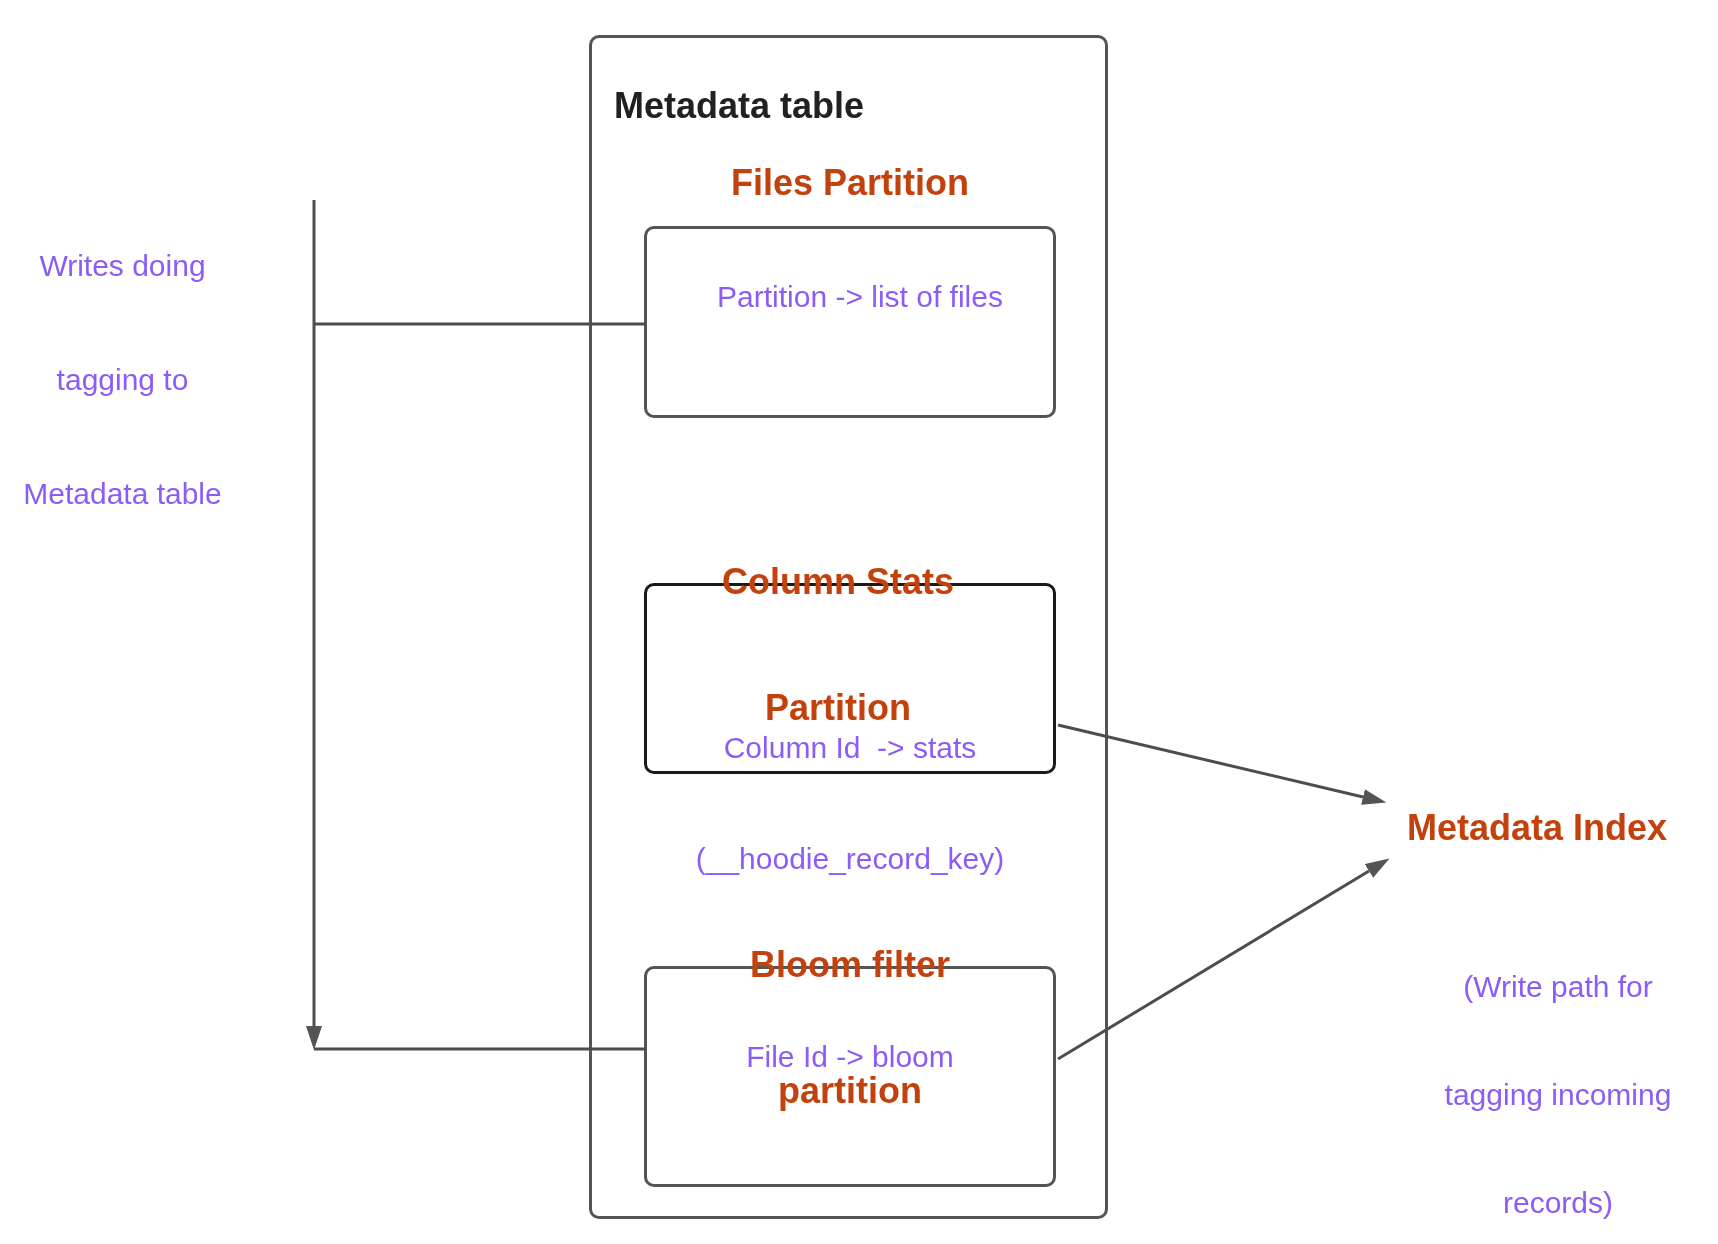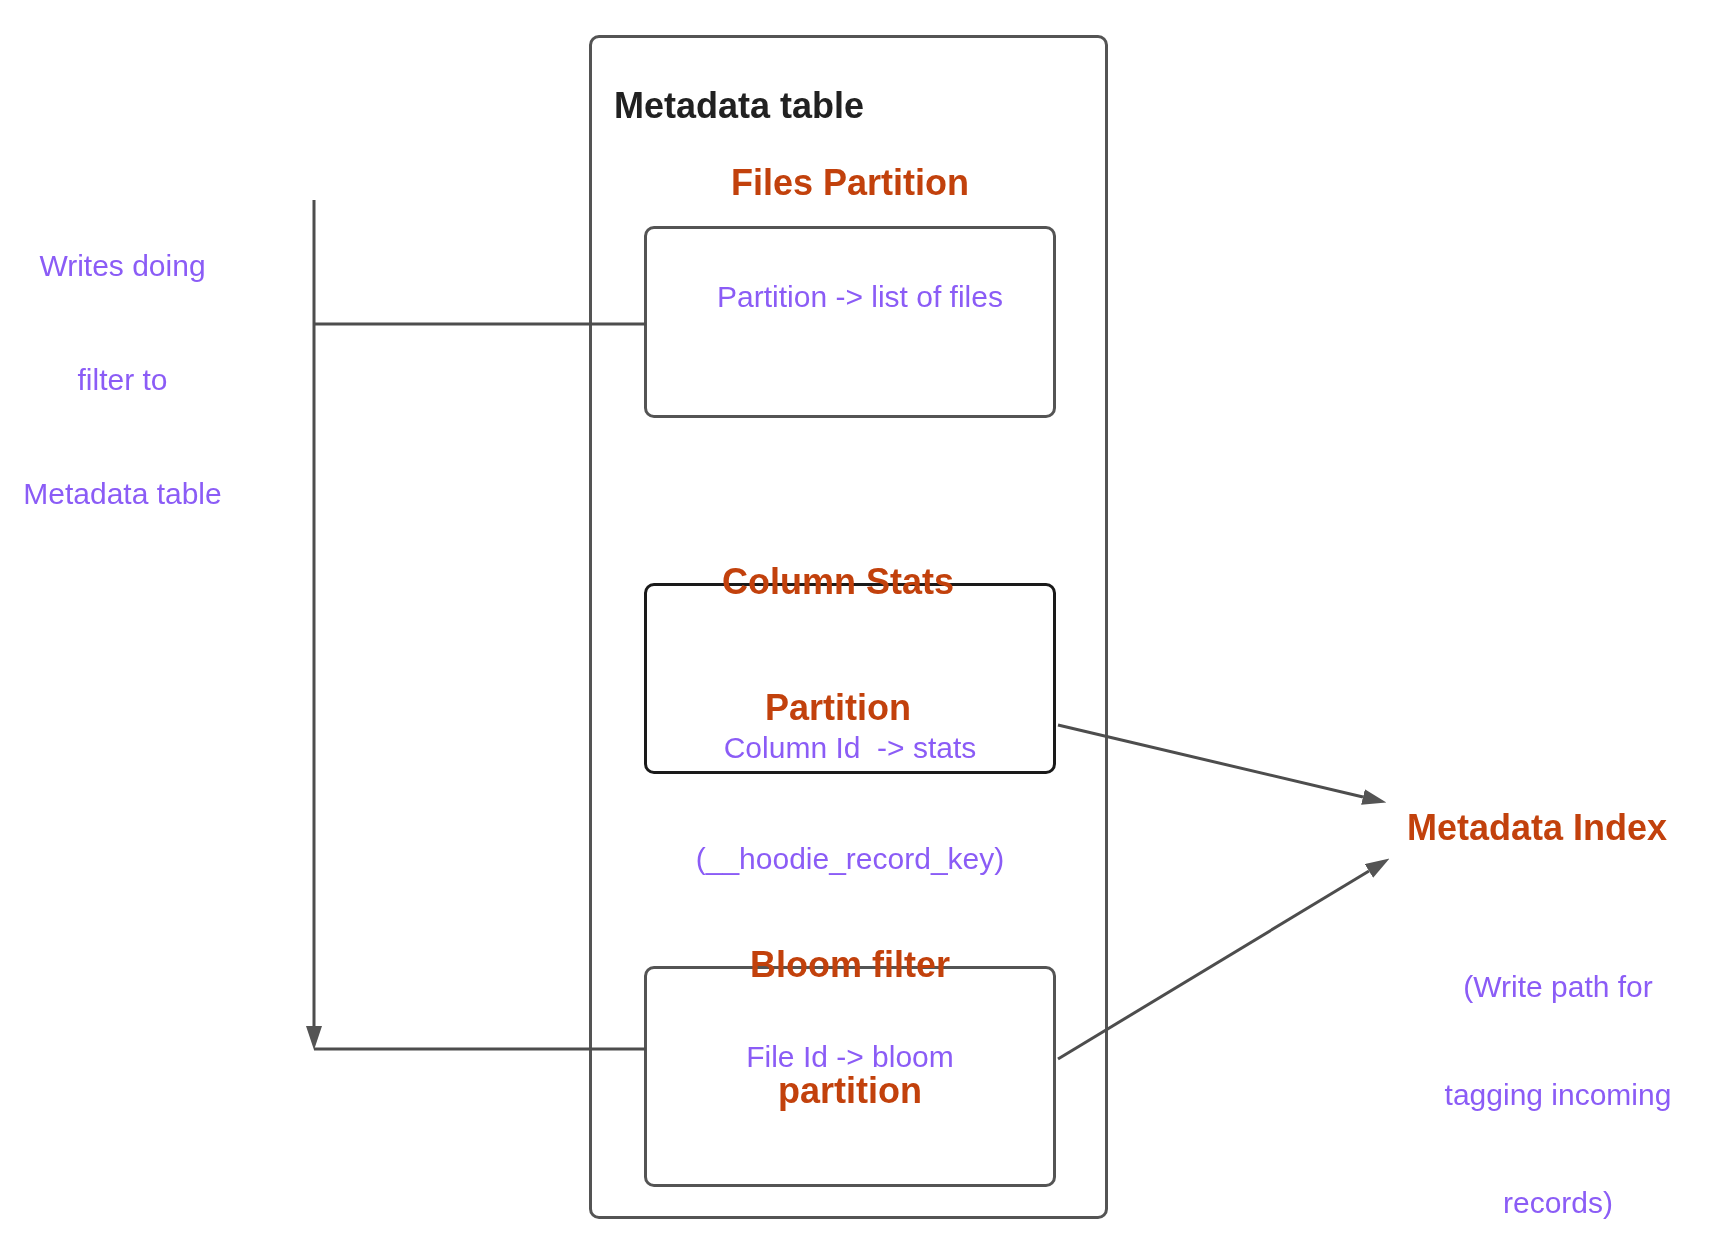--- a/index.html
+++ b/index.html
@@ -77,21 +77,21 @@
     </defs>
     <line x1="314" y1="200" x2="314" y2="1026" stroke="#4d4d4d" stroke-width="3" marker-end="url(#arrowhead)"></line>
     <line x1="314" y1="324" x2="646" y2="324" stroke="#4d4d4d" stroke-width="3"></line>
     <line x1="314" y1="1049" x2="646" y2="1049" stroke="#4d4d4d" stroke-width="3"></line>
     <line x1="1058" y1="725" x2="1363" y2="797" stroke="#4d4d4d" stroke-width="3" marker-end="url(#arrowhead)"></line>
     <line x1="1058" y1="1059" x2="1369" y2="871" stroke="#4d4d4d" stroke-width="3" marker-end="url(#arrowhead)"></line>
   </svg>
 
   <div class="txt body-text pos-left-note">
     <div>Writes doing</div>
-    <div>filter to</div>
+    <div>tagging to</div>
     <div>Metadata table</div>
   </div>
 
   <div class="box box-outer"></div>
   <div class="txt diagram-title pos-title">Metadata table</div>
 
   <div class="txt heading pos-files-head">Files Partition</div>
   <div class="box box-files"></div>
   <div class="txt body-text pos-files-label">Partition -&gt; list of files</div>
 

